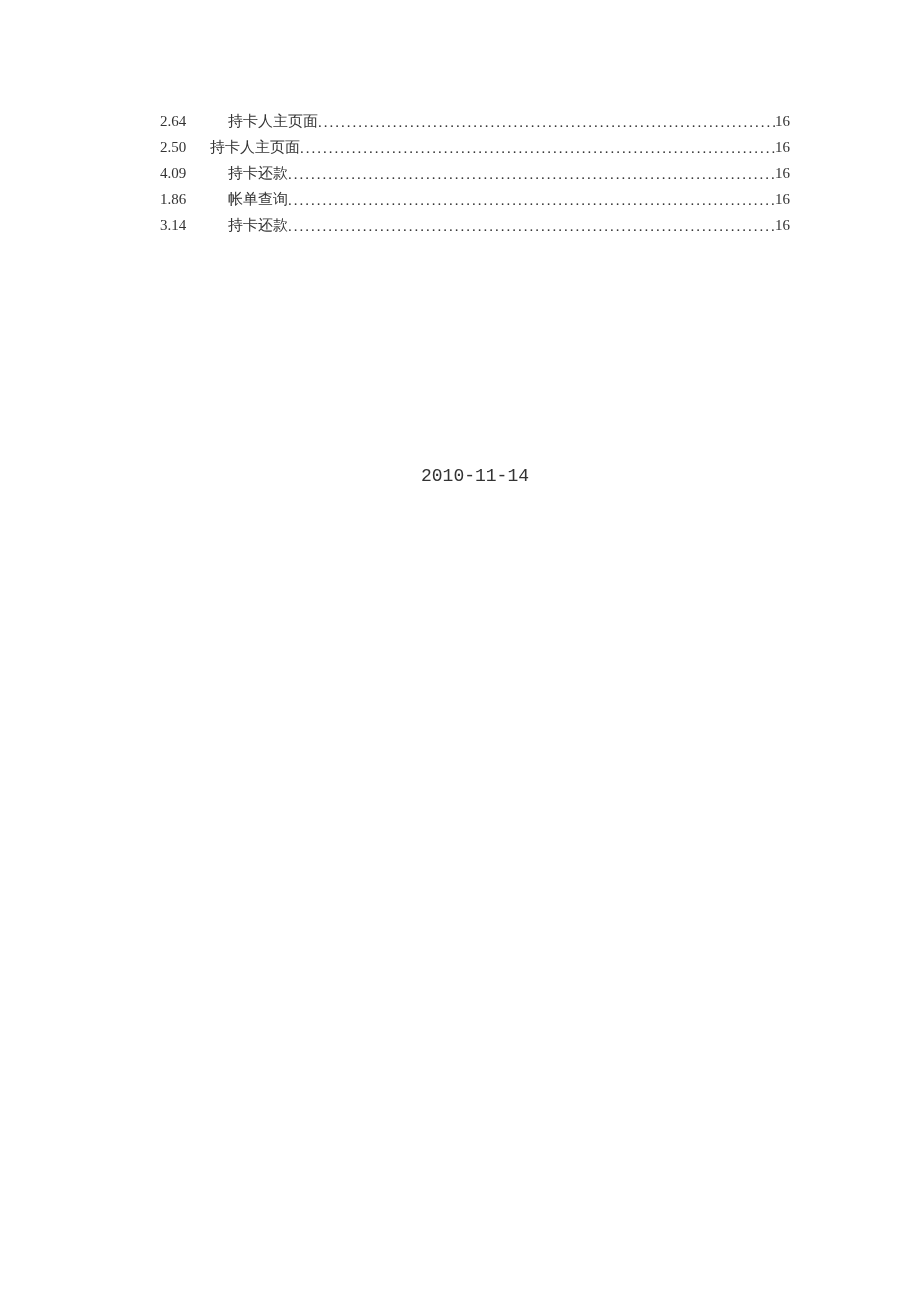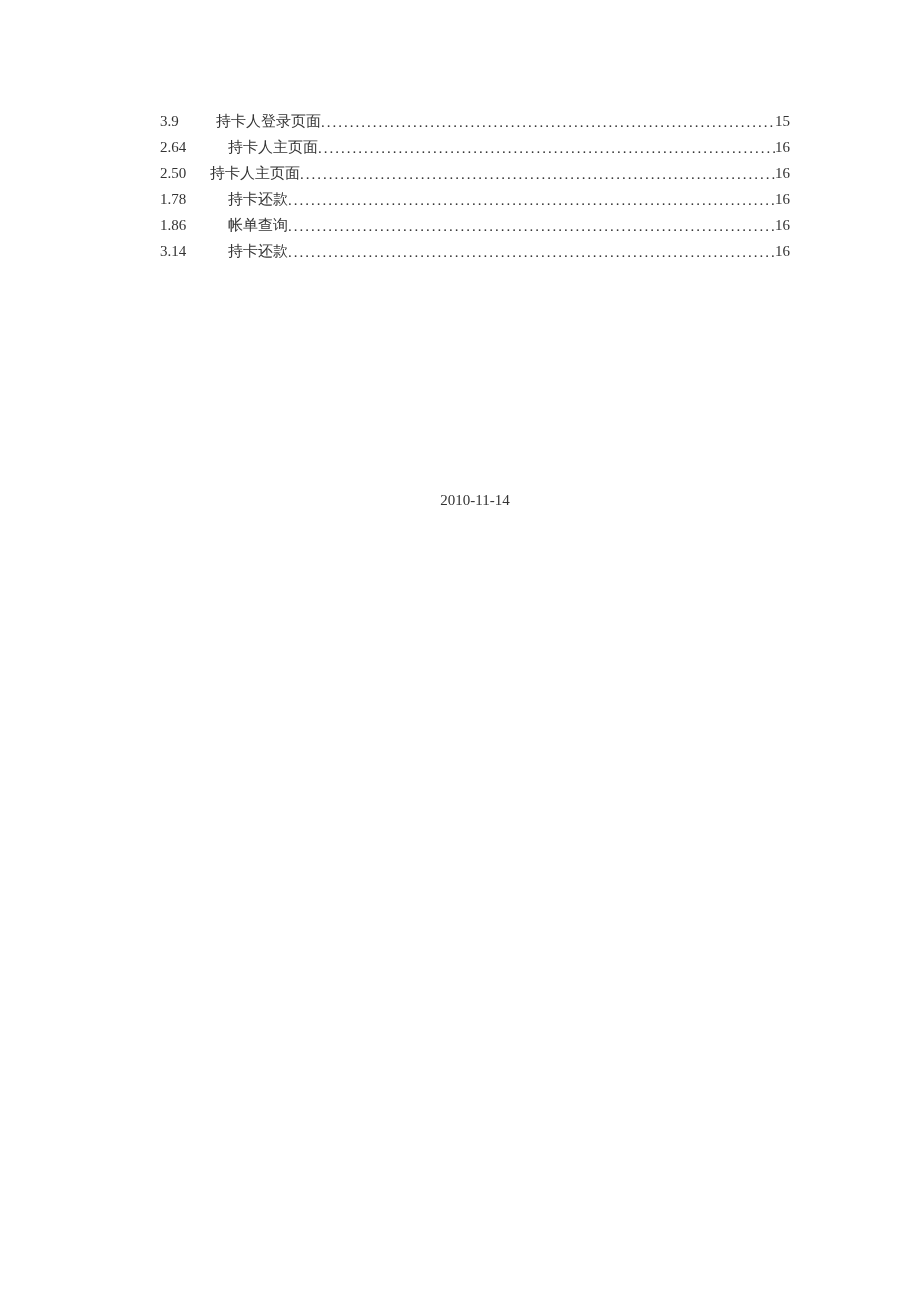--- a/index.html
+++ b/index.html
@@ -56,56 +56,49 @@
     }
     .indent-b .toc-gap {
       width: 30px;
     }
     .indent-c .toc-gap {
       width: 12px;
     }
     .date-line {
       text-align: center;
       margin-top: 228px;
-      font-size: 15px;
+      font-size: 18px;
       color: #333;
-      font-family: Liberation Serif, serif;
+      font-family: Liberation Mono, monospace;
     }
   </style>
 </head>
 <body>
 
 <div class="page-content">
 
-  <div class="toc-entry indent-a">
-    <span class="toc-number">3.9</span>
-    <span class="toc-gap"></span>
-    <span class="toc-title">持卡人登录页面</span>
-    <span class="toc-dots"></span>
-    <span class="toc-page">15</span>
-  </div>
 
   <div class="toc-entry indent-b">
     <span class="toc-number">2.64</span>
     <span class="toc-gap"></span>
     <span class="toc-title">持卡人主页面</span>
     <span class="toc-dots"></span>
     <span class="toc-page">16</span>
   </div>
 
   <div class="toc-entry indent-c">
     <span class="toc-number">2.50</span>
     <span class="toc-gap"></span>
     <span class="toc-title">持卡人主页面</span>
     <span class="toc-dots"></span>
     <span class="toc-page">16</span>
   </div>
 
   <div class="toc-entry indent-b">
-    <span class="toc-number">1.78</span>
+    <span class="toc-number">4.09</span>
     <span class="toc-gap"></span>
     <span class="toc-title">持卡还款</span>
     <span class="toc-dots"></span>
     <span class="toc-page">16</span>
   </div>
 
   <div class="toc-entry indent-b">
     <span class="toc-number">1.86</span>
     <span class="toc-gap"></span>
     <span class="toc-title">帐单查询</span>

